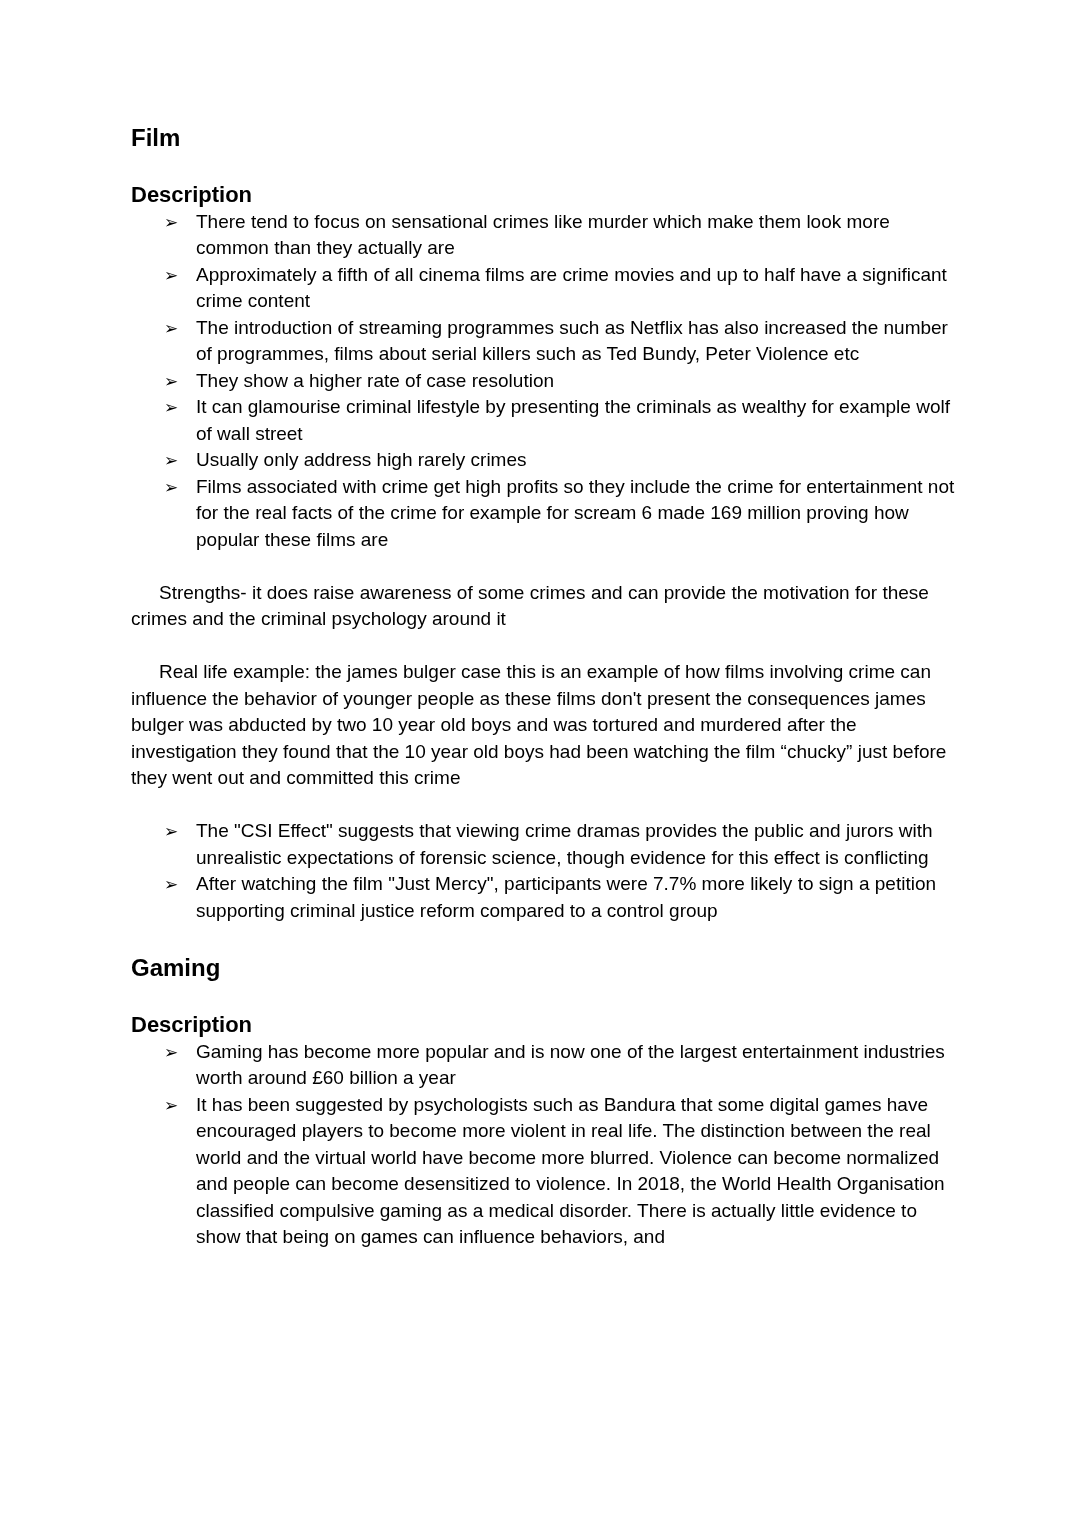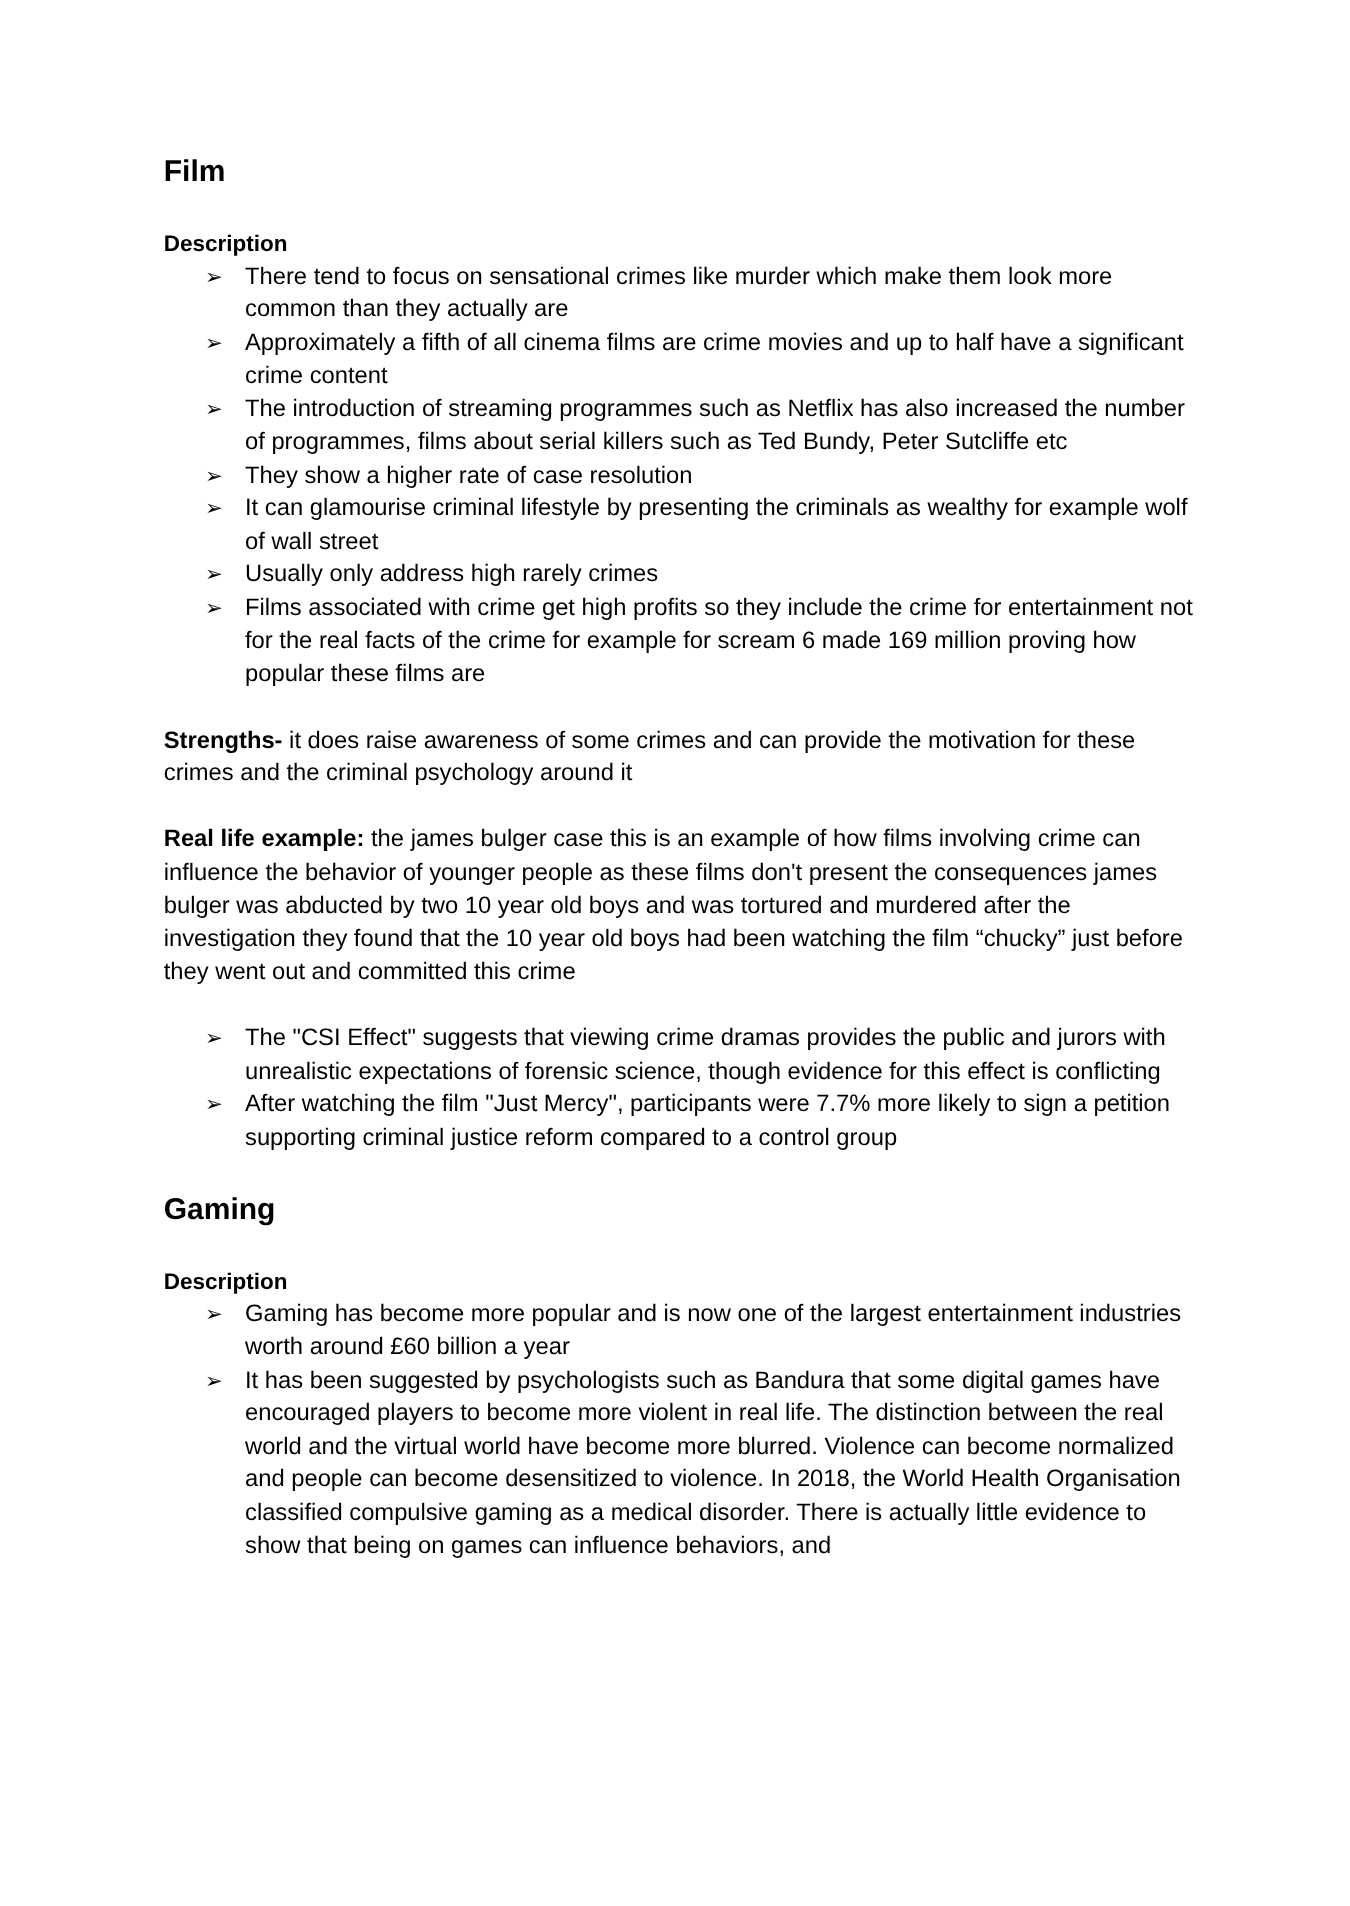--- a/index.html
+++ b/index.html
@@ -21,31 +21,31 @@
       top: 122px;
       width: 830px;
     }
     .h1 {
       font-size: 24px;
       font-weight: bold;
       line-height: 32px;
       margin: 0;
     }
     .h2 {
-      font-size: 18px;
+      font-size: 22px;
       font-weight: bold;
       line-height: 26.5px;
       margin: 0;
     }
     .para {
       font-size: 19px;
       line-height: 26.5px;
       margin: 0;
     }
-    .para b { font-weight: bold; }
+    .para b { font-weight: normal; margin-left: 28px; }
     ul.bullets {
       list-style: none;
       margin: 0;
       padding: 0;
     }
     ul.bullets li {
       position: relative;
       padding-left: 65px;
       font-size: 19px;
       line-height: 26.5px;
@@ -67,21 +67,21 @@
 <div class="page">
 
   <section>
     <h1 class="h1">Film</h1>
     <div class="gap-title"></div>
 
     <h2 class="h2">Description</h2>
     <ul class="bullets">
       <li><span class="arrow">➢</span><span>There tend to focus on sensational crimes like murder which make them look more common than they actually are</span></li>
       <li><span class="arrow">➢</span><span> Approximately a fifth of all cinema films are crime movies and up to half have a significant crime content</span></li>
-      <li><span class="arrow">➢</span><span>The introduction of streaming programmes such as Netflix has also increased the number of programmes, films about serial killers such as Ted Bundy, Peter Sutcliffe etc</span></li>
+      <li><span class="arrow">➢</span><span>The introduction of streaming programmes such as Netflix has also increased the number of programmes, films about serial killers such as Ted Bundy, Peter Violence etc</span></li>
       <li><span class="arrow">➢</span><span>They show a higher rate of  case resolution</span></li>
       <li><span class="arrow">➢</span><span>It can glamourise criminal lifestyle by presenting the criminals as wealthy for example wolf of wall street</span></li>
       <li><span class="arrow">➢</span><span>Usually only address high rarely crimes</span></li>
       <li><span class="arrow">➢</span><span>Films associated with crime get high profits so they include the crime for entertainment not for the real facts of the crime for example for scream 6 made 169 million proving how popular these films are</span></li>
     </ul>
 
     <div class="gap-blank"></div>
 
     <p class="para"><b>Strengths-</b><span> it does raise awareness of some crimes and can provide the motivation for these crimes and the criminal psychology around it</span></p>
 

